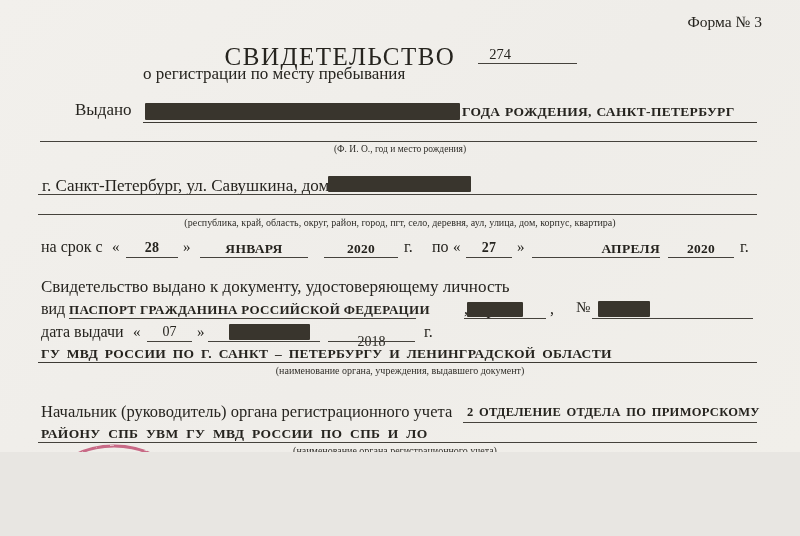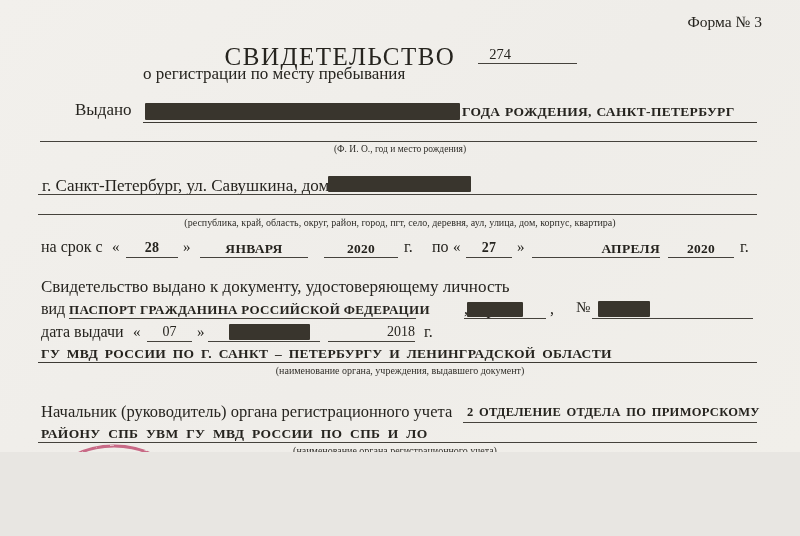--- a/index.html
+++ b/index.html
@@ -81,21 +81,21 @@
   <div class="redact" style="left:598px;top:301px;width:52px;height:16px;"></div>
   <div class="rule" style="left:592px;top:318px;width:161px;"></div>
 
   <div class="abs t16" style="left:41px;top:323px;">дата выдачи</div>
   <span class="abs quote" style="left:133px;top:324px;">«</span>
   <div class="abs ctr" style="left:147px;top:324px;width:45px;font-size:14px;">07</div>
   <div class="rule" style="left:147px;top:341px;width:45px;"></div>
   <span class="abs quote" style="left:197px;top:324px;">»</span>
   <div class="redact" style="left:229px;top:324px;width:81px;height:16px;"></div>
   <div class="rule" style="left:208px;top:341px;width:112px;"></div>
-  <div class="abs ctr" style="left:328px;top:324px;width:87px;font-size:14px;text-align:right;">2018</div>
+  <div class="abs ctr" style="left:328px;top:334px;width:87px;font-size:14px;">2018</div>
   <div class="rule" style="left:328px;top:341px;width:87px;"></div>
   <div class="abs t16" style="left:424px;top:323px;">г.</div>
 
   <div class="abs bv" style="left:41px;top:346px;font-size:13.5px;word-spacing:3px;">ГУ МВД РОССИИ ПО Г. САНКТ – ПЕТЕРБУРГУ И ЛЕНИНГРАДСКОЙ ОБЛАСТИ</div>
   <div class="rule2" style="left:38px;top:362px;width:719px;"></div>
   <div class="cap" style="left:260px;top:365px;width:280px;">(наименование органа, учреждения, выдавшего документ)</div>
 
   <div class="abs" style="left:41px;top:402px;font-size:16.5px;">Начальник (руководитель) органа регистрационного учета</div>
   <div class="abs bv" style="left:467px;top:405px;font-size:12.5px;word-spacing:2px;">2 ОТДЕЛЕНИЕ ОТДЕЛА ПО ПРИМОРСКОМУ</div>
   <div class="rule" style="left:463px;top:422px;width:294px;"></div>

